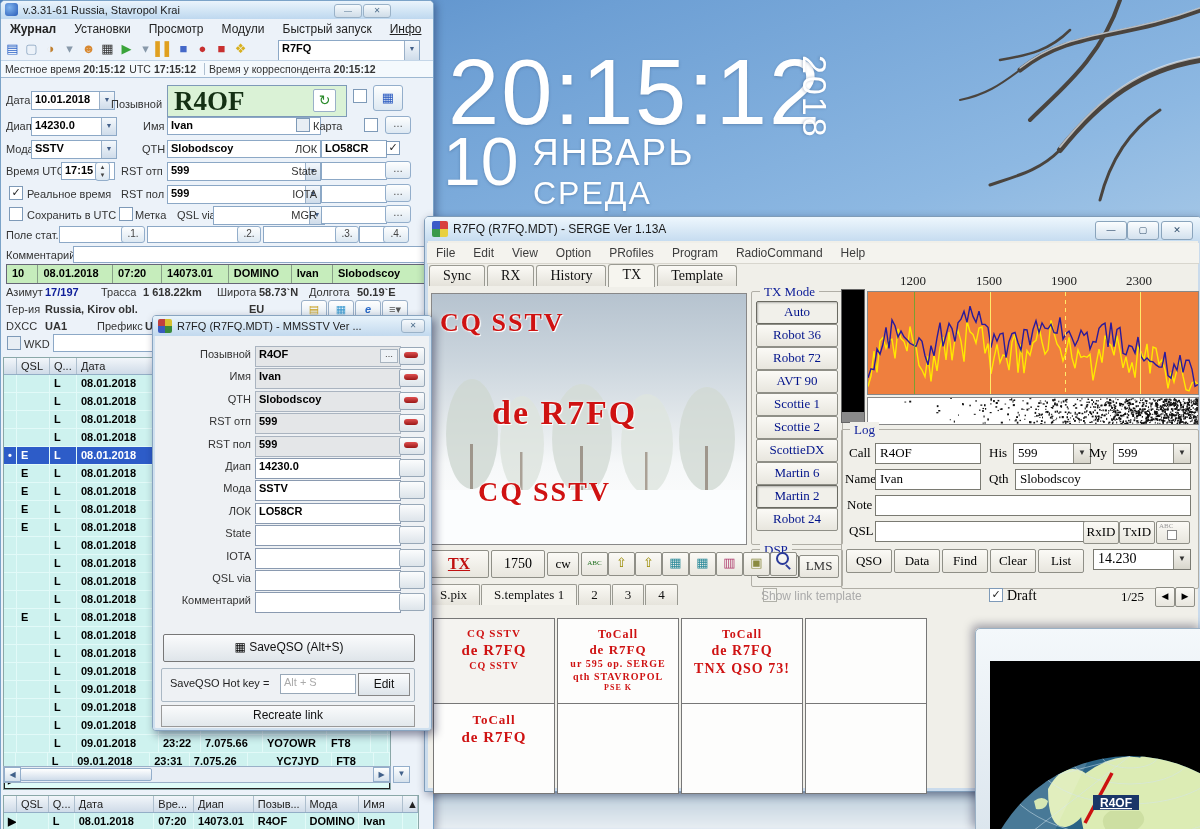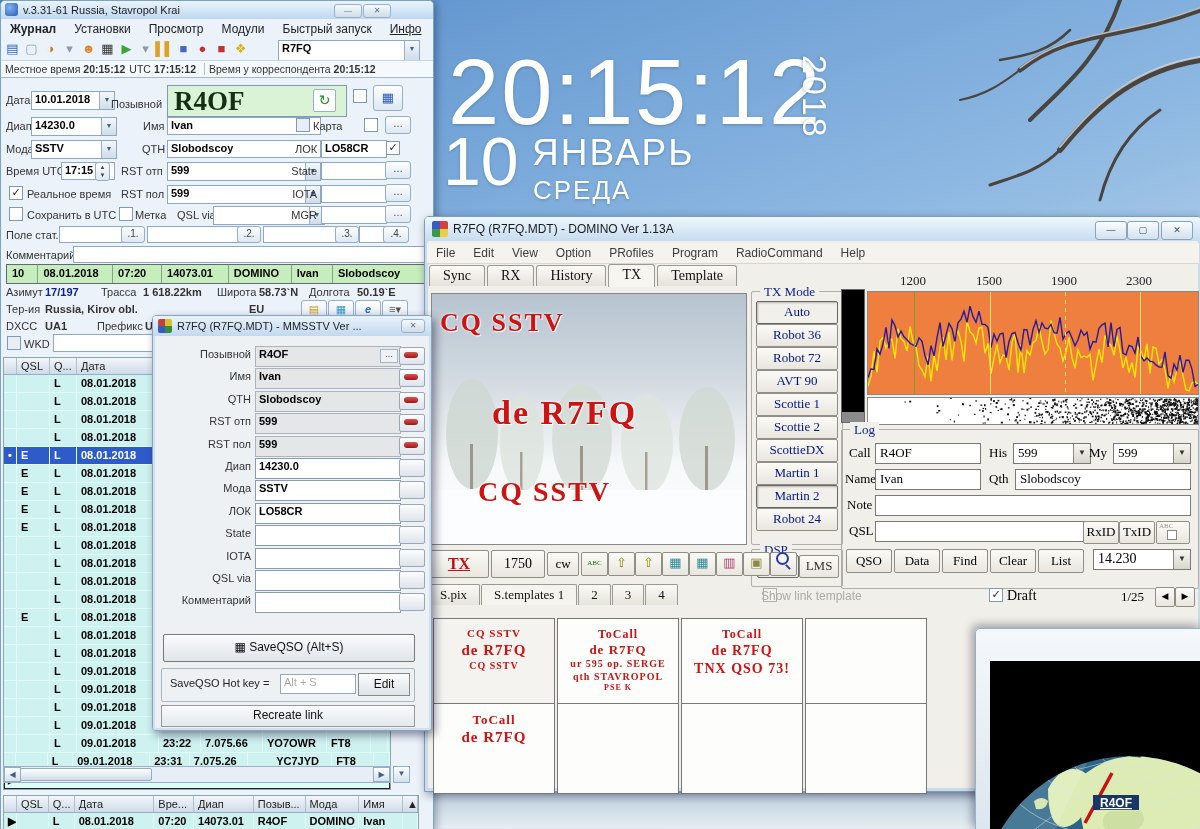--- a/index.html
+++ b/index.html
@@ -6,21 +6,21 @@
   #desktop{position:relative;width:1200px;height:829px;overflow:hidden;
     font-family:"Liberation Sans",sans-serif;
     background:linear-gradient(160deg,#4f86c4 0%,#6d9fd4 18%,#8db8e2 42%,#b6d2ea 62%,#cfdfee 78%,#dde8f1 100%);}
   .win{position:absolute;}
   
   #clock{position:absolute;color:#fff;}
   #clock-time{position:absolute;left:448px;top:40px;font-size:92px;font-weight:300;letter-spacing:2px;text-shadow:0 1px 3px rgba(40,70,110,.35);}
   #clock-year{position:absolute;left:795px;top:55px;font-size:34px;writing-mode:vertical-rl;letter-spacing:2px;text-shadow:0 1px 3px rgba(40,70,110,.35);color:#fff;}
   #clock-day{position:absolute;left:443px;top:122px;font-size:68px;font-weight:300;text-shadow:0 1px 3px rgba(40,70,110,.35);}
   #clock-month{position:absolute;left:532px;top:132px;font-size:37px;letter-spacing:2px;text-shadow:0 1px 3px rgba(40,70,110,.35);}
-  #clock-weekday{position:absolute;left:533px;top:175px;font-size:26px;letter-spacing:2px;text-shadow:0 1px 3px rgba(40,70,110,.35);}
+  #clock-weekday{position:absolute;left:533px;top:175px;font-size:32px;letter-spacing:2px;text-shadow:0 1px 3px rgba(40,70,110,.35);}
   #branches{position:absolute;right:0;top:0;}
   #snowstrip{position:absolute;left:424px;top:786px;width:776px;height:43px;
     background:linear-gradient(#9db4c6,#c9d7e2 40%,#e8eef3);filter:blur(1px);}
   
   .L{position:absolute;font-size:11px;color:#333;white-space:nowrap;}
   .B{font-weight:bold;color:#000;}
   .T{position:absolute;background:#fff;border:1px solid #8ca8c6;font-size:11px;font-weight:bold;color:#000;padding:1px 3px;overflow:hidden;white-space:nowrap;}
   .C{position:absolute;background:#fff;border:1px solid #8ca8c6;font-size:11px;font-weight:bold;padding:1px 3px;overflow:hidden;white-space:nowrap;}
   .C .arr{position:absolute;right:0;top:0;bottom:0;width:14px;background:linear-gradient(#f4f8fc,#cfdcea);border-left:1px solid #9ab0c8;color:#45618a;font-size:7px;text-align:center;line-height:15px;}
   .K{position:absolute;width:12px;height:12px;background:#fff;border:1px solid #7e9ab8;font-size:11px;line-height:11px;text-align:center;color:#222;}
@@ -566,21 +566,21 @@
       <div class="N" style="left: 236px; top: 225px; width: 22px; height: 15px; line-height: 14px;">.2.</div>
       <div class="T" style="left: 262px; top: 225px; width: 68px; height: 13px;"></div>
       <div class="N" style="left: 334px; top: 225px; width: 22px; height: 15px; line-height: 14px;">.3.</div>
       <div class="T" style="left: 358px; top: 225px; width: 20px; height: 13px;"></div>
       <div class="N" style="left: 382px; top: 225px; width: 24px; height: 15px; line-height: 14px;">.4.</div>
     </div>
 
   <div id="mw" class="win">
     <div id="mw-title">
       <span id="mw-icon"></span>
-      <span>R7FQ (R7FQ.MDT) - DOMINO Ver 1.13A</span>
+      <span>R7FQ (R7FQ.MDT) - SERGE Ver 1.13A</span>
       <span class="mwbtn" style="right:74px">—</span>
       <span class="mwbtn" style="right:42px">▢</span>
       <span class="mwbtn" style="right:8px">✕</span>
     </div>
     <div id="mm-menu"><div class="mi">File</div><div class="mi">Edit</div><div class="mi">View</div><div class="mi">Option</div><div class="mi">PRofiles</div><div class="mi">Program</div><div class="mi">RadioCommand</div><div class="mi">Help</div></div>
     <div id="mm-tabs"><div class="tab" style="display: inline-block;">Sync</div><div class="tab" style="display: inline-block;">RX</div><div class="tab" style="display: inline-block;">History</div><div class="tab act" style="display: inline-block;">TX</div><div class="tab" style="display: inline-block;">Template</div></div>
 
     <div id="tximg">
       <svg width="314" height="250" viewBox="0 0 314 250">
         <g opacity="0.8">
@@ -1534,21 +1534,21 @@
     <div class="mmbtn" style="left:750px;top:370px;width:18px;height:18px;color:#000;font-size:9px;line-height:17px">▶</div>
 
     <div id="thumbs"></div>
   <div class="mmbtn pressed" style="left: 331px; top: 84px; width: 80px; height: 21px; line-height: 20px;">Auto</div>
       <div class="mmbtn" style="left: 331px; top: 107px; width: 80px; height: 21px; line-height: 20px;">Robot 36</div>
       <div class="mmbtn" style="left: 331px; top: 130px; width: 80px; height: 21px; line-height: 20px;">Robot 72</div>
       <div class="mmbtn" style="left: 331px; top: 153px; width: 80px; height: 21px; line-height: 20px;">AVT 90</div>
       <div class="mmbtn" style="left: 331px; top: 176px; width: 80px; height: 21px; line-height: 20px;">Scottie 1</div>
       <div class="mmbtn" style="left: 331px; top: 199px; width: 80px; height: 21px; line-height: 20px;">Scottie 2</div>
       <div class="mmbtn" style="left: 331px; top: 222px; width: 80px; height: 21px; line-height: 20px;">ScottieDX</div>
-      <div class="mmbtn" style="left: 331px; top: 245px; width: 80px; height: 21px; line-height: 20px;">Martin 1</div>
+      <div class="mmbtn" style="left: 331px; top: 245px; width: 80px; height: 21px; line-height: 20px;">Martin 6</div>
       <div class="mmbtn pressed" style="left: 331px; top: 268px; width: 80px; height: 21px; line-height: 20px;">Martin 2</div>
       <div class="mmbtn" style="left: 331px; top: 291px; width: 80px; height: 21px; line-height: 20px;">Robot 24</div>
       <div class="mmbtn" style="left: 421px; top: 332px; width: 44px; height: 22px; line-height: 21px; color: rgb(0, 0, 0);">QSO</div>
       <div class="mmbtn" style="left: 469px; top: 332px; width: 44px; height: 22px; line-height: 21px; color: rgb(0, 0, 0);">Data</div>
       <div class="mmbtn" style="left: 517px; top: 332px; width: 44px; height: 22px; line-height: 21px; color: rgb(0, 0, 0);">Find</div>
       <div class="mmbtn" style="left: 565px; top: 332px; width: 44px; height: 22px; line-height: 21px; color: rgb(0, 0, 0);">Clear</div>
       <div class="mmbtn" style="left: 613px; top: 332px; width: 44px; height: 22px; line-height: 21px; color: rgb(0, 0, 0);">List</div>
       <div class="mmbtn" style="left: 156px; top: 335px; width: 25px; height: 22px; line-height: 20px; font-size: 7px; color: rgb(32, 112, 32);">ABC</div>
       <div class="mmbtn" style="left: 183px; top: 335px; width: 25px; height: 22px; line-height: 20px; font-size: 13px; color: rgb(154, 138, 0);">⇧</div>
       <div class="mmbtn" style="left: 210px; top: 335px; width: 25px; height: 22px; line-height: 20px; font-size: 13px; color: rgb(154, 138, 0);">⇧</div>

